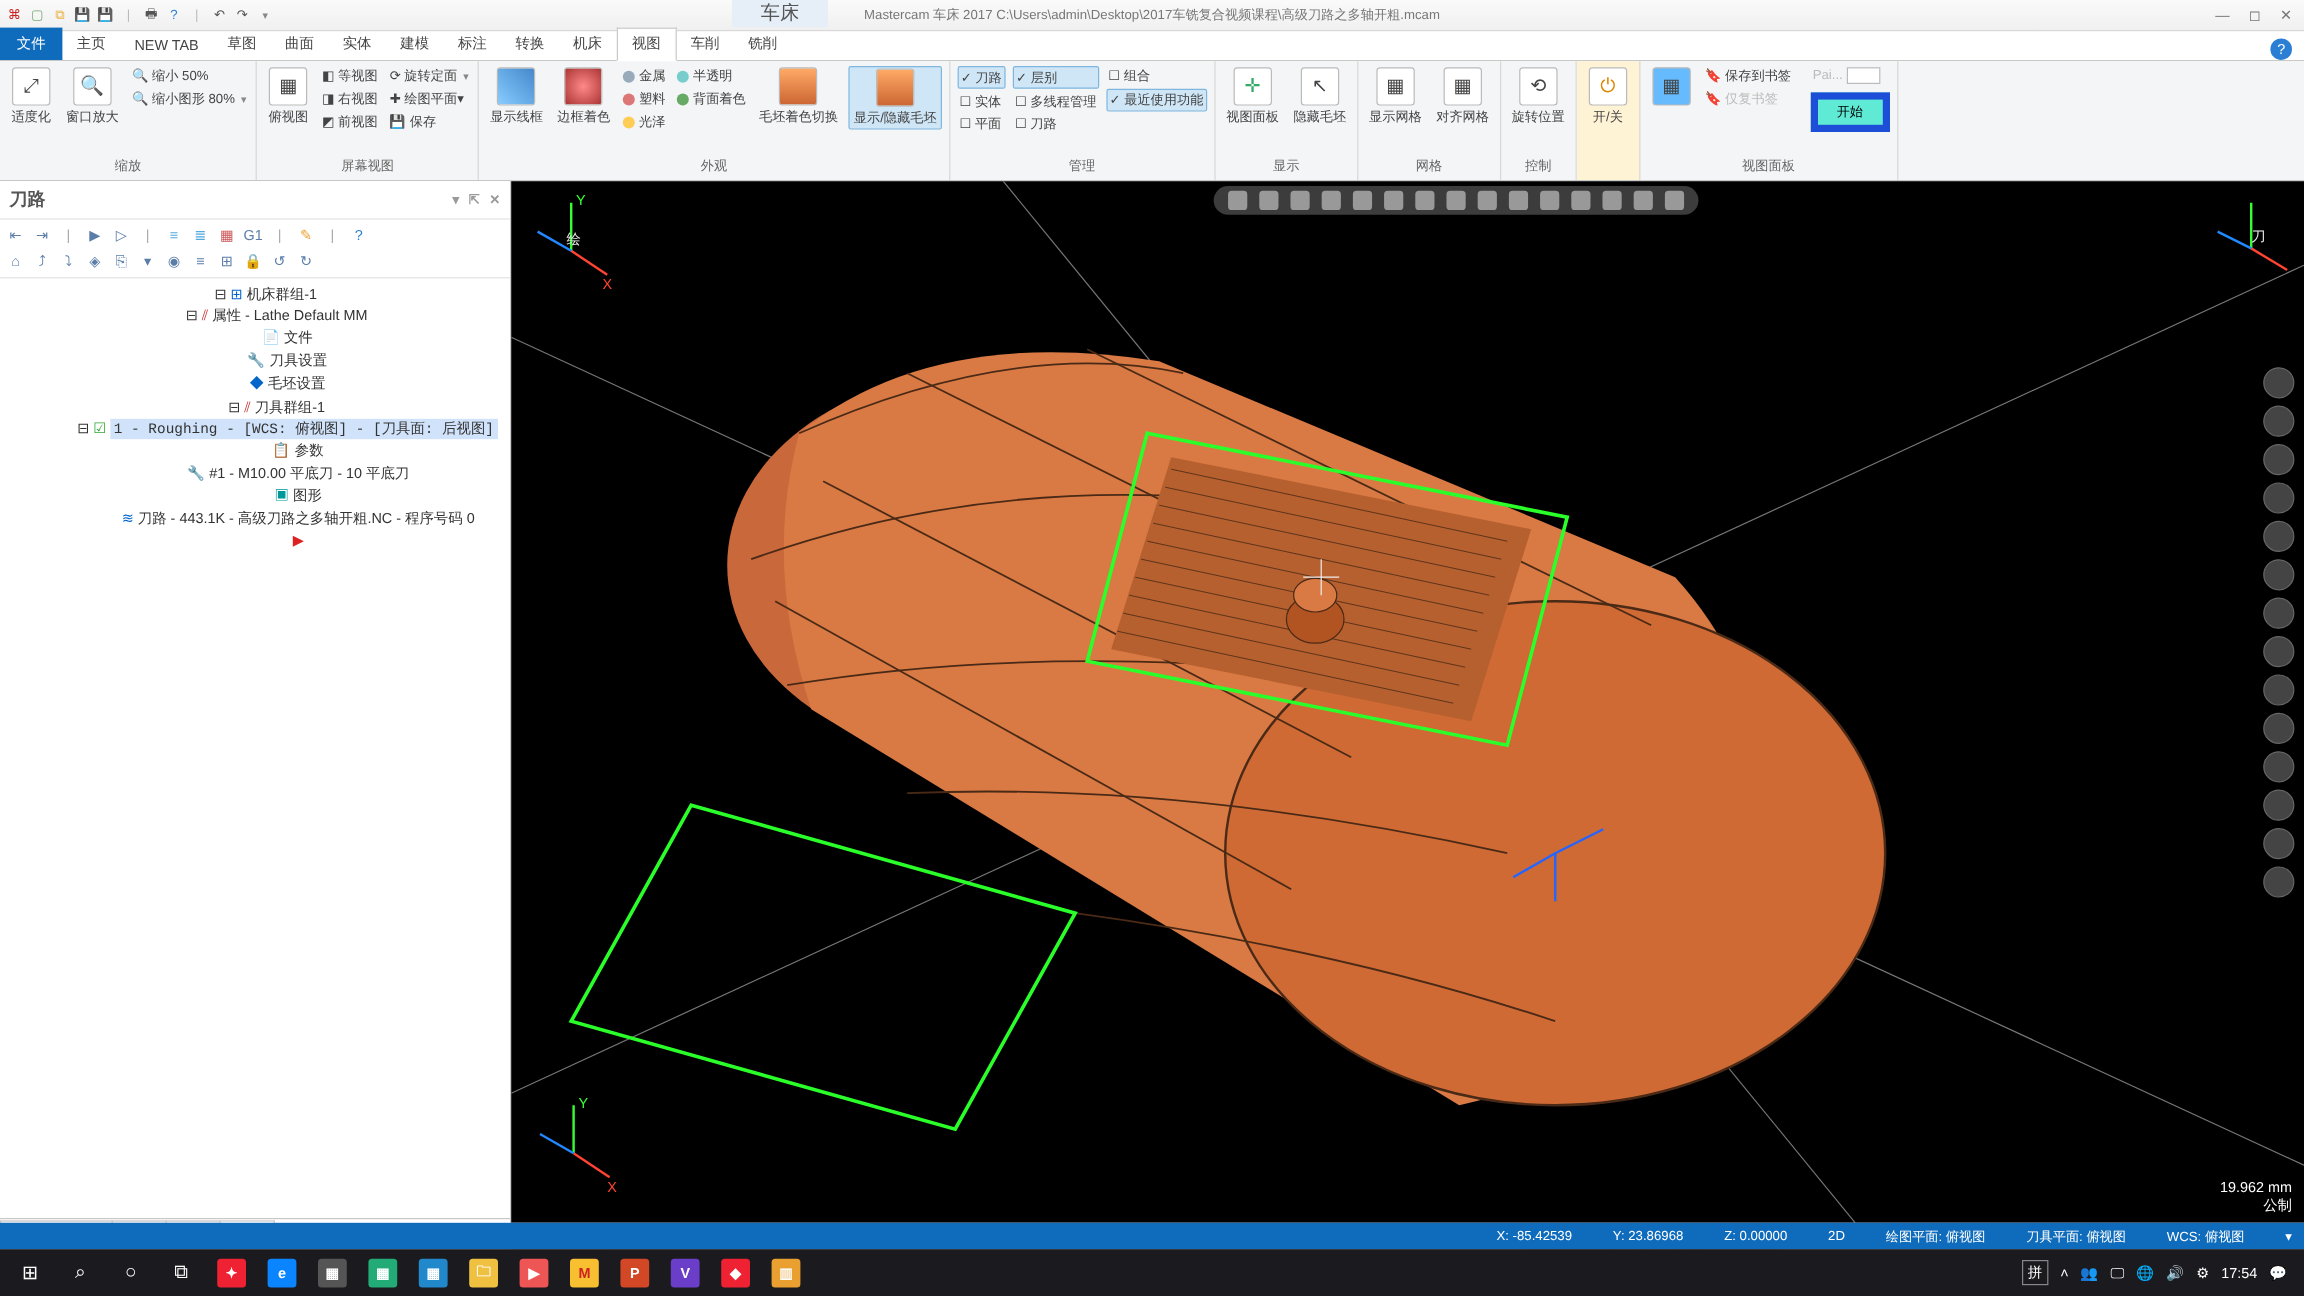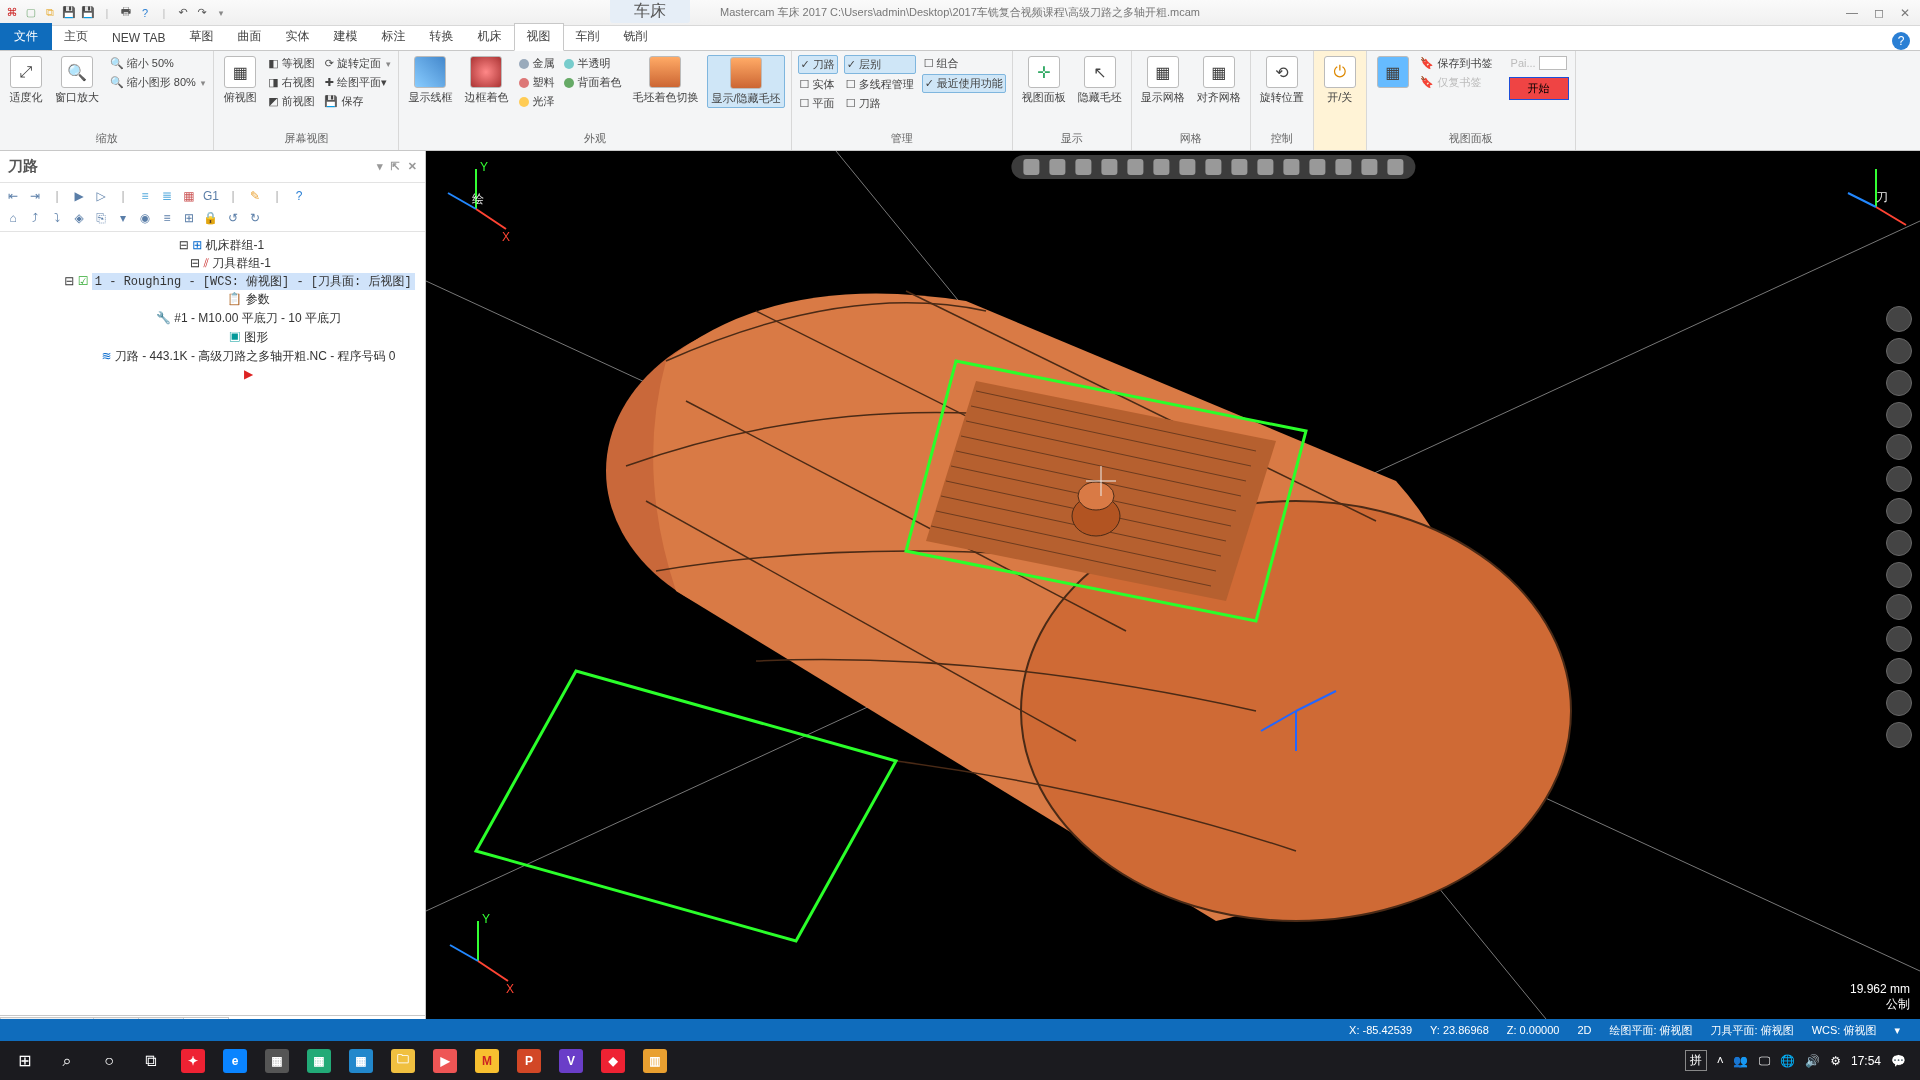--- a/index.html
+++ b/index.html
@@ -56,21 +56,21 @@
 
 .rightrail { position:absolute; right:8px; top:155px; display:flex; flex-direction:column; gap:6px; }
 .rightrail .circ { width:26px; height:26px; border-radius:13px; background:#444; border:1px solid #666; }
 
 
 .vp-toolbar { position:absolute; top:4px; left:50%; transform:translateX(-40%); background:rgba(80,80,80,.75); border-radius:14px; padding:4px 12px; display:flex; gap:10px; }
 .vp-toolbar span { width:16px; height:16px; background:#999; border-radius:3px; }
 
 
 .vp-footer { position:absolute; bottom:0; left:0; right:0; height:22px; background:#f2f2f2; border-top:1px solid #d0d0d0; display:flex; align-items:center; font-size:11px; padding-left:6px; }
-.statusbar { position:absolute; bottom:39px; left:0; right:0; height:22px; background:#0f6cbc; color:#fff; font-size:11px; display:flex; align-items:center; justify-content:flex-end; gap:18px; padding: 0 20px 0 420px; }
+.statusbar { position:absolute; bottom:39px; left:0; right:0; height:22px; background:#0f6cbc; color:#fff; font-size:11px; display:flex; align-items:center; justify-content:flex-end; gap:34px; padding: 0 10px 0 420px; }
 .statusbar span { white-space:nowrap; }
 
 
 .taskbar { position:absolute; bottom:0; left:0; right:0; height:39px; background:#1b1b1f; display:flex; align-items:center; padding:0 4px; }
 .taskbar .tb { width:42px; height:32px; display:flex; align-items:center; justify-content:center; color:#fff; font-size:16px; }
 .taskbar .tray { margin-left:auto; display:flex; align-items:center; gap:10px; color:#fff; font-size:12px; padding-right:10px; }
 .taskbar .tb .chip { width:24px; height:24px; border-radius:3px; display:flex; align-items:center; justify-content:center; font-size:12px; font-weight:bold; }
 
 
 .wm { position:absolute; left:845px; top:870px; color:#d66; font-size:28px; opacity:.55; text-align:center; line-height:1.4; background:rgba(120,40,40,.25); padding:8px 22px;}
@@ -292,21 +292,21 @@
         </div>
       <div class="smallrow">
         <div class="smallb">🔖 <span>保存到书签</span></div>
         <div class="smallb dim">🔖 <span>仅复书签</span></div>
       </div>
       <div class="smallrow" style="margin-left:8px">
         <div class="smallb dim">
             <span>Pai...</span> 
             <span style="display:inline-block;width:28px;height:14px;border:1px solid #bbb;background:#fff"></span>
           </div>
-        <button style="margin-top:4px;padding:3px 16px;font-size:11px;border:1px solid #1d4ed8;background:#ef4444">开始</button>
+        <button style="margin-top:4px;padding:3px 16px;font-size:11px;border:6px solid #1d4ed8;background:#5eead4">开始</button>
       </div>
     </div>
     <div class="glabel">视图面板</div>
   </div>
 </div>
 
 <div class="main">
 
   <div class="left-panel">
     <div class="panel-title">
@@ -346,20 +346,27 @@
         <span class="tbtn">⊞</span>
           <span class="tbtn">🔒</span>
         <span class="tbtn">↺</span>
           <span class="tbtn">↻</span>
       </div>
     </div>
     <div class="tree">
       <ul>
         <li>⊟ <span style="color:#06c">⊞</span> <span>机床群组-1</span>
           <ul>
+            <li>⊟ <span style="color:#c33">⫽</span> <span>属性 - Lathe Default MM</span>
+              <ul>
+                <li>📄 <span>文件</span></li>
+                <li><span style="color:#06c">🔧</span> <span>刀具设置</span></li>
+                <li><span style="color:#06c">◆</span> <span>毛坯设置</span></li>
+              </ul>
+            </li>
             <li>⊟ <span style="color:#c33">⫽</span> <span>刀具群组-1</span>
               <ul>
                 <li>⊟ <span style="color:#3a3">☑</span> <span class="sel">1 - Roughing - [WCS: 俯视图] - [刀具面: 后视图]</span>
                   <ul>
                     <li>📋 <span>参数</span></li>
                     <li><span style="color:#06c">🔧</span> <span>#1 - M10.00 平底刀 - 10 平底刀</span></li>
                     <li><span style="color:#099">▣</span> <span>图形</span></li>
                     <li><span style="color:#06c">≋</span> <span>刀路 - 443.1K - 高级刀路之多轴开粗.NC - 程序号码 0</span></li>
                     <li><span style="color:#d22">▶</span></li>
                   </ul>

